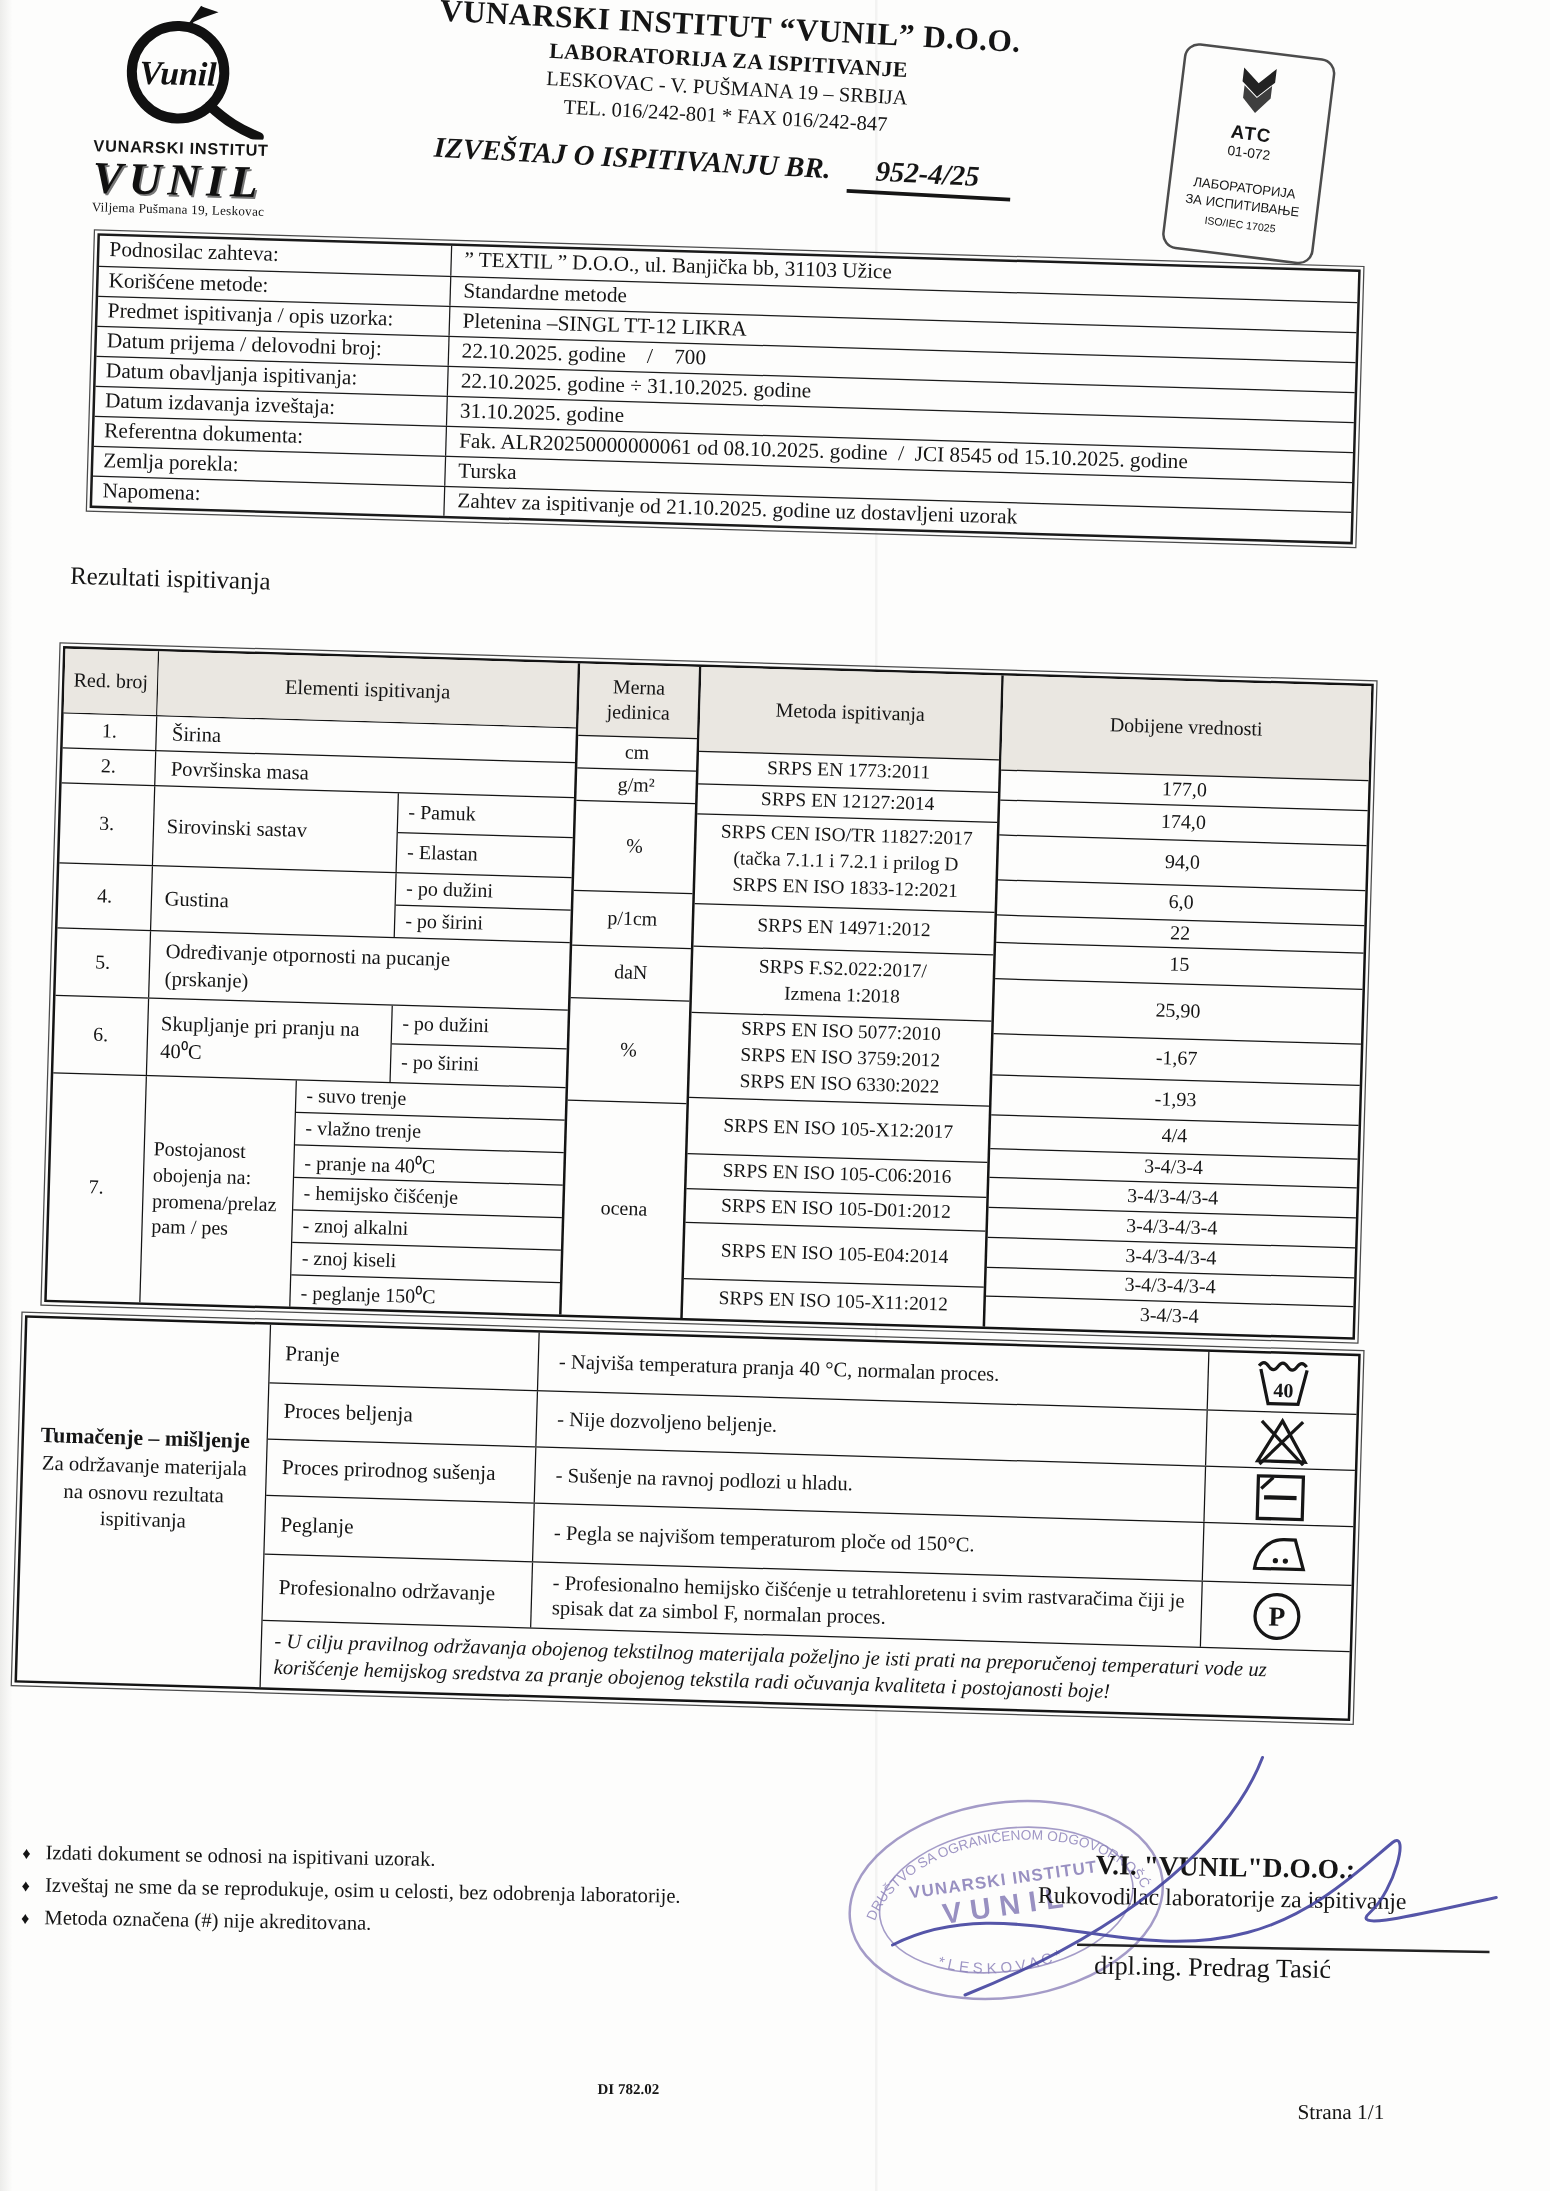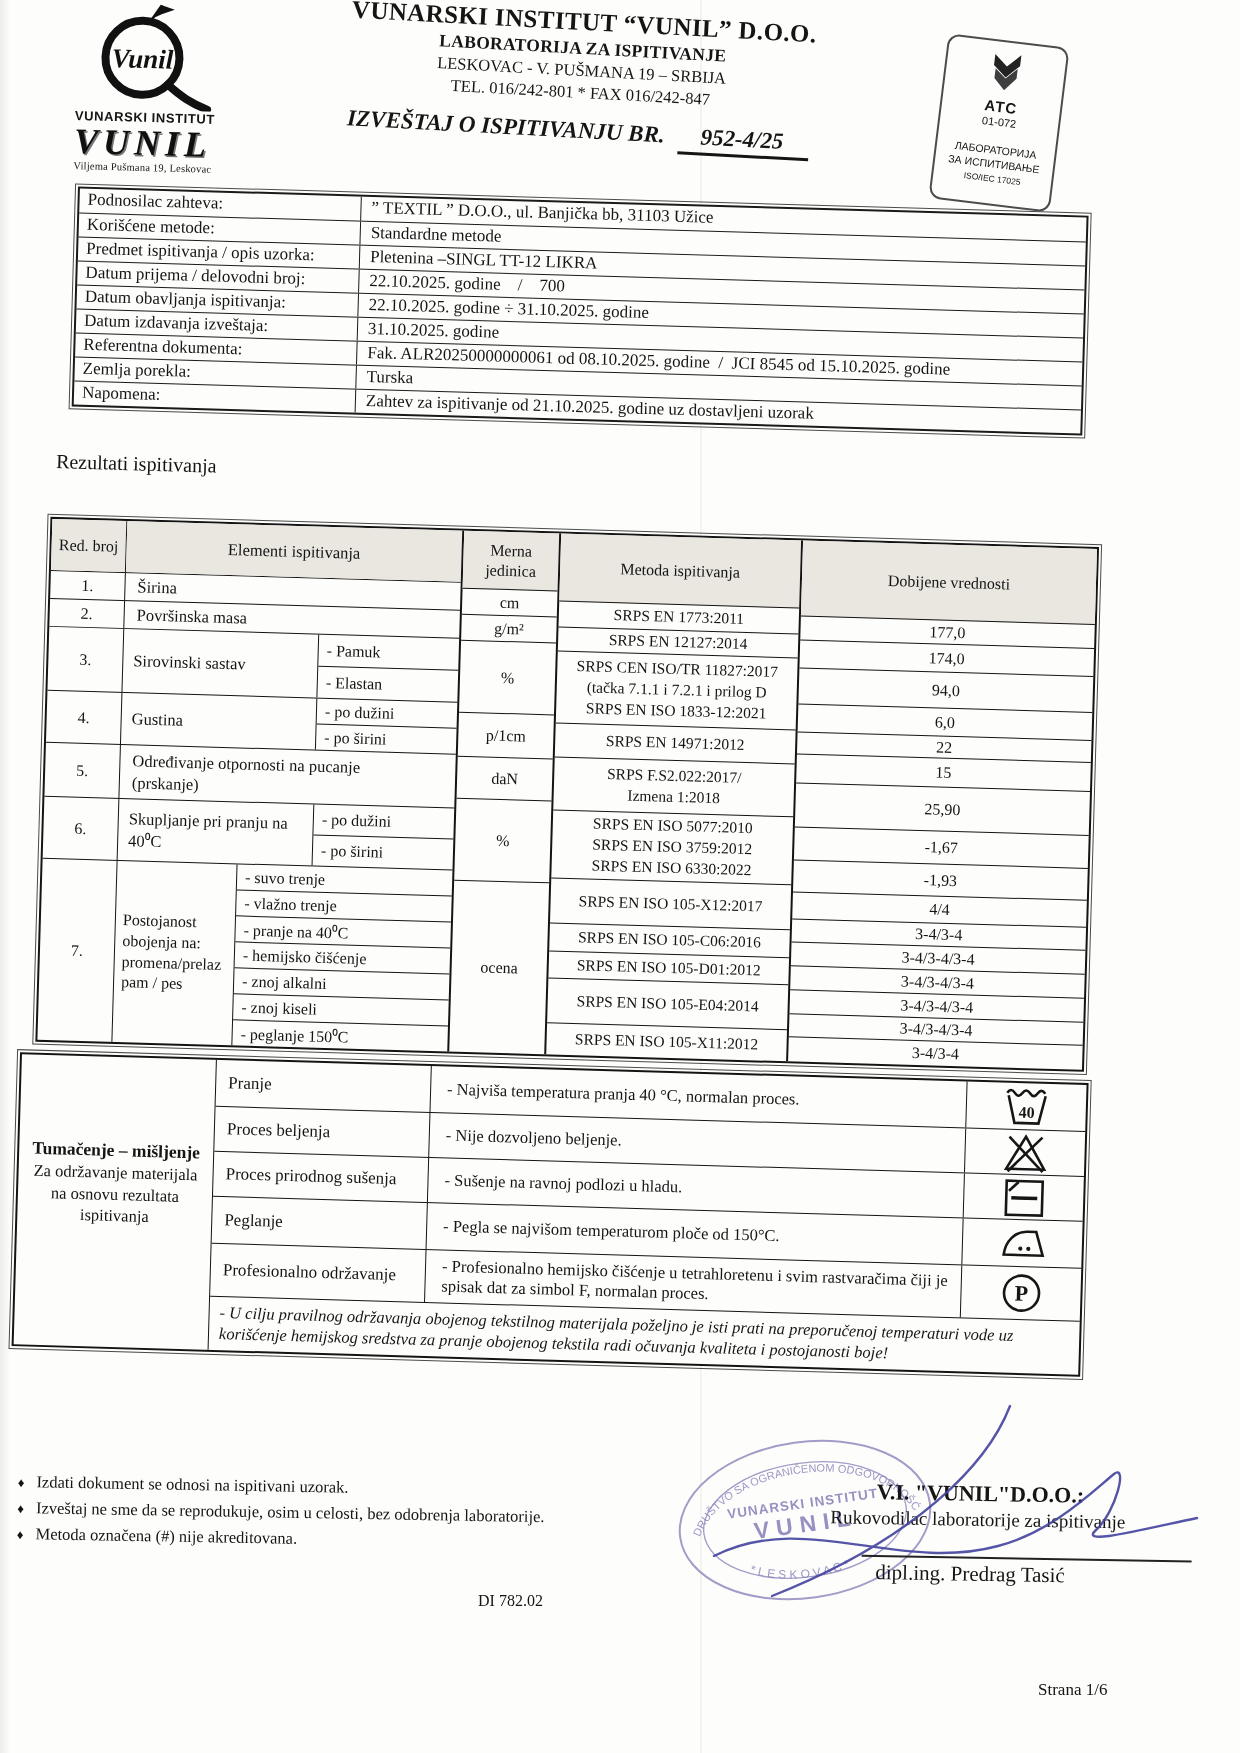--- a/index.html
+++ b/index.html
@@ -76,21 +76,21 @@
   .careSym{width:120px;border-left:1.5px solid #141414;display:flex;align-items:center;justify-content:center;box-sizing:border-box;}
   .careNote{font-style:italic;font-size:16.5px;line-height:1.25;display:flex;align-items:center;
             padding:2px 60px 2px 10px;box-sizing:border-box;}
   svg.csym{display:block;}
   svg.csym path, svg.csym line, svg.csym rect, svg.csym circle{fill:none;stroke:#161616;stroke-width:2.6;}
 
   
   .foot-notes{position:absolute;left:18px;top:1472px;transform:rotate(1deg);transform-origin:0 0;}
   .fnote{display:flex;align-items:baseline;margin-bottom:6px;font-size:16.5px;}
   .fnote .dia{font-size:13px;margin-right:12px;}
-  .doc-code{position:absolute;left:478px;top:1592px;font-size:16px;font-weight:normal;}
+  .doc-code{position:absolute;left:478px;top:1664px;font-size:12px;font-weight:bold;}
   .page-label{position:absolute;left:1038px;top:1680px;font-size:17px;}
 
   .stamp{position:absolute;left:660px;top:1420px;transform:rotate(-8deg);opacity:.85;}
   .sig-block{position:absolute;left:815px;top:1478px;width:450px;transform:rotate(1deg);transform-origin:0 0;}
   .sig-company{font-size:22px;font-weight:bold;margin-left:62px;}
   .sig-role{font-size:19px;margin-left:16px;margin-top:2px;}
   .sig-rule{width:330px;border-top:2px solid #222;margin:26px 0 0 48px;}
   .sig-name{font-size:21px;margin:3px 0 0 62px;}
   .ink{position:absolute;left:700px;top:1388px;}
 </style>
@@ -419,14 +419,14 @@
       <span class="dia">♦</span>
       <span>Izveštaj ne sme da se reprodukuje, osim u celosti, bez odobrenja laboratorije.</span>
     </div>
     <div class="fnote">
       <span class="dia">♦</span>
       <span>Metoda označena (#) nije akreditovana.</span>
     </div>
   </div>
 
   <div class="doc-code">DI 782.02</div>
-  <div class="page-label">Strana 1/6</div>
+  <div class="page-label">Strana 1/1</div>
 </div>
 
 </body></html>

